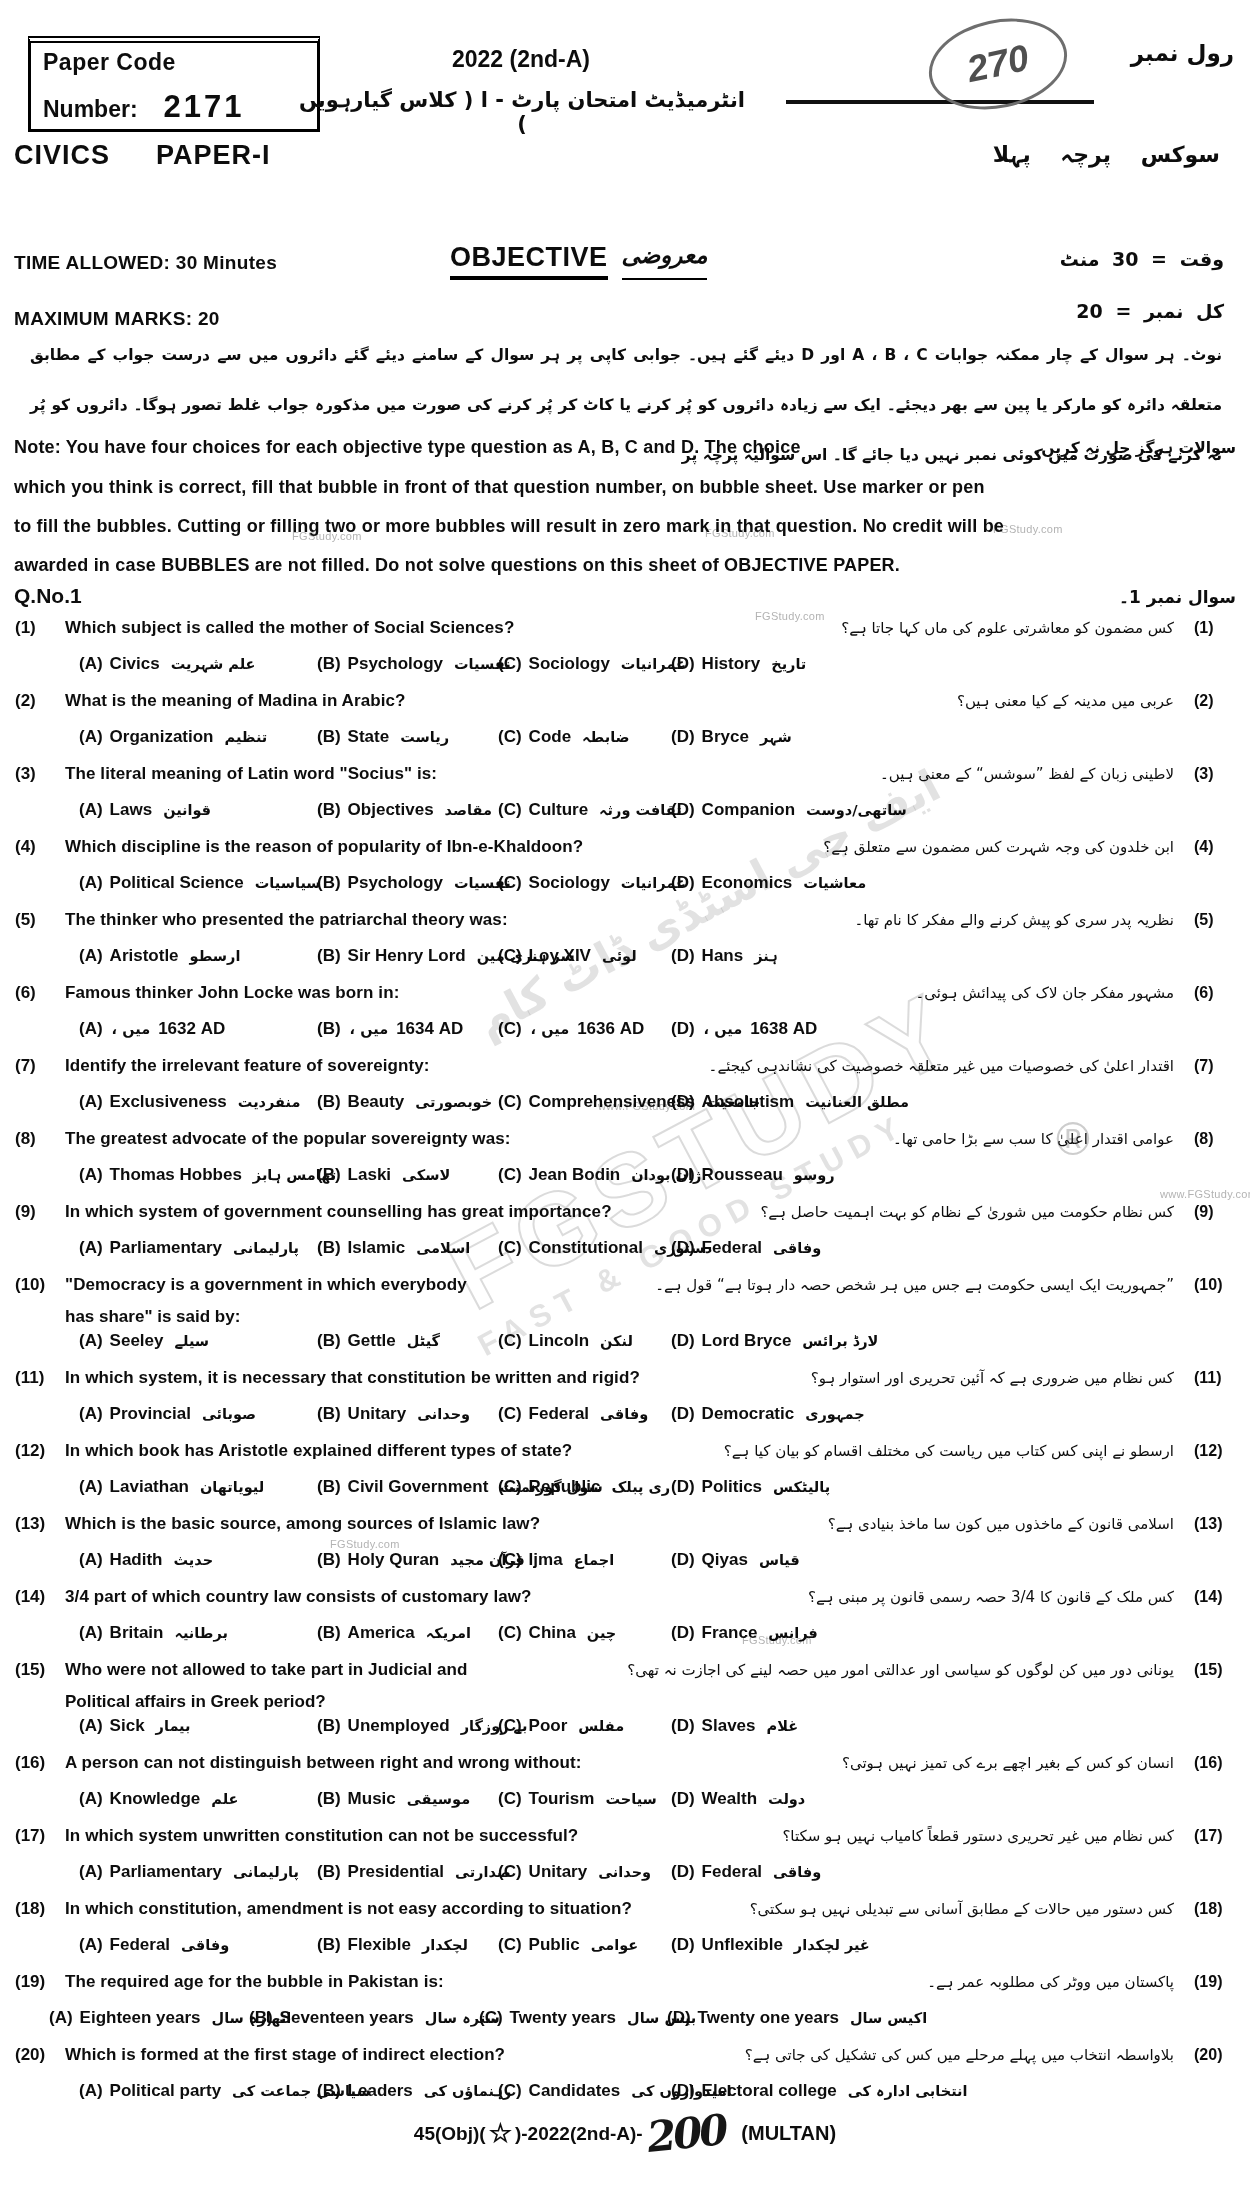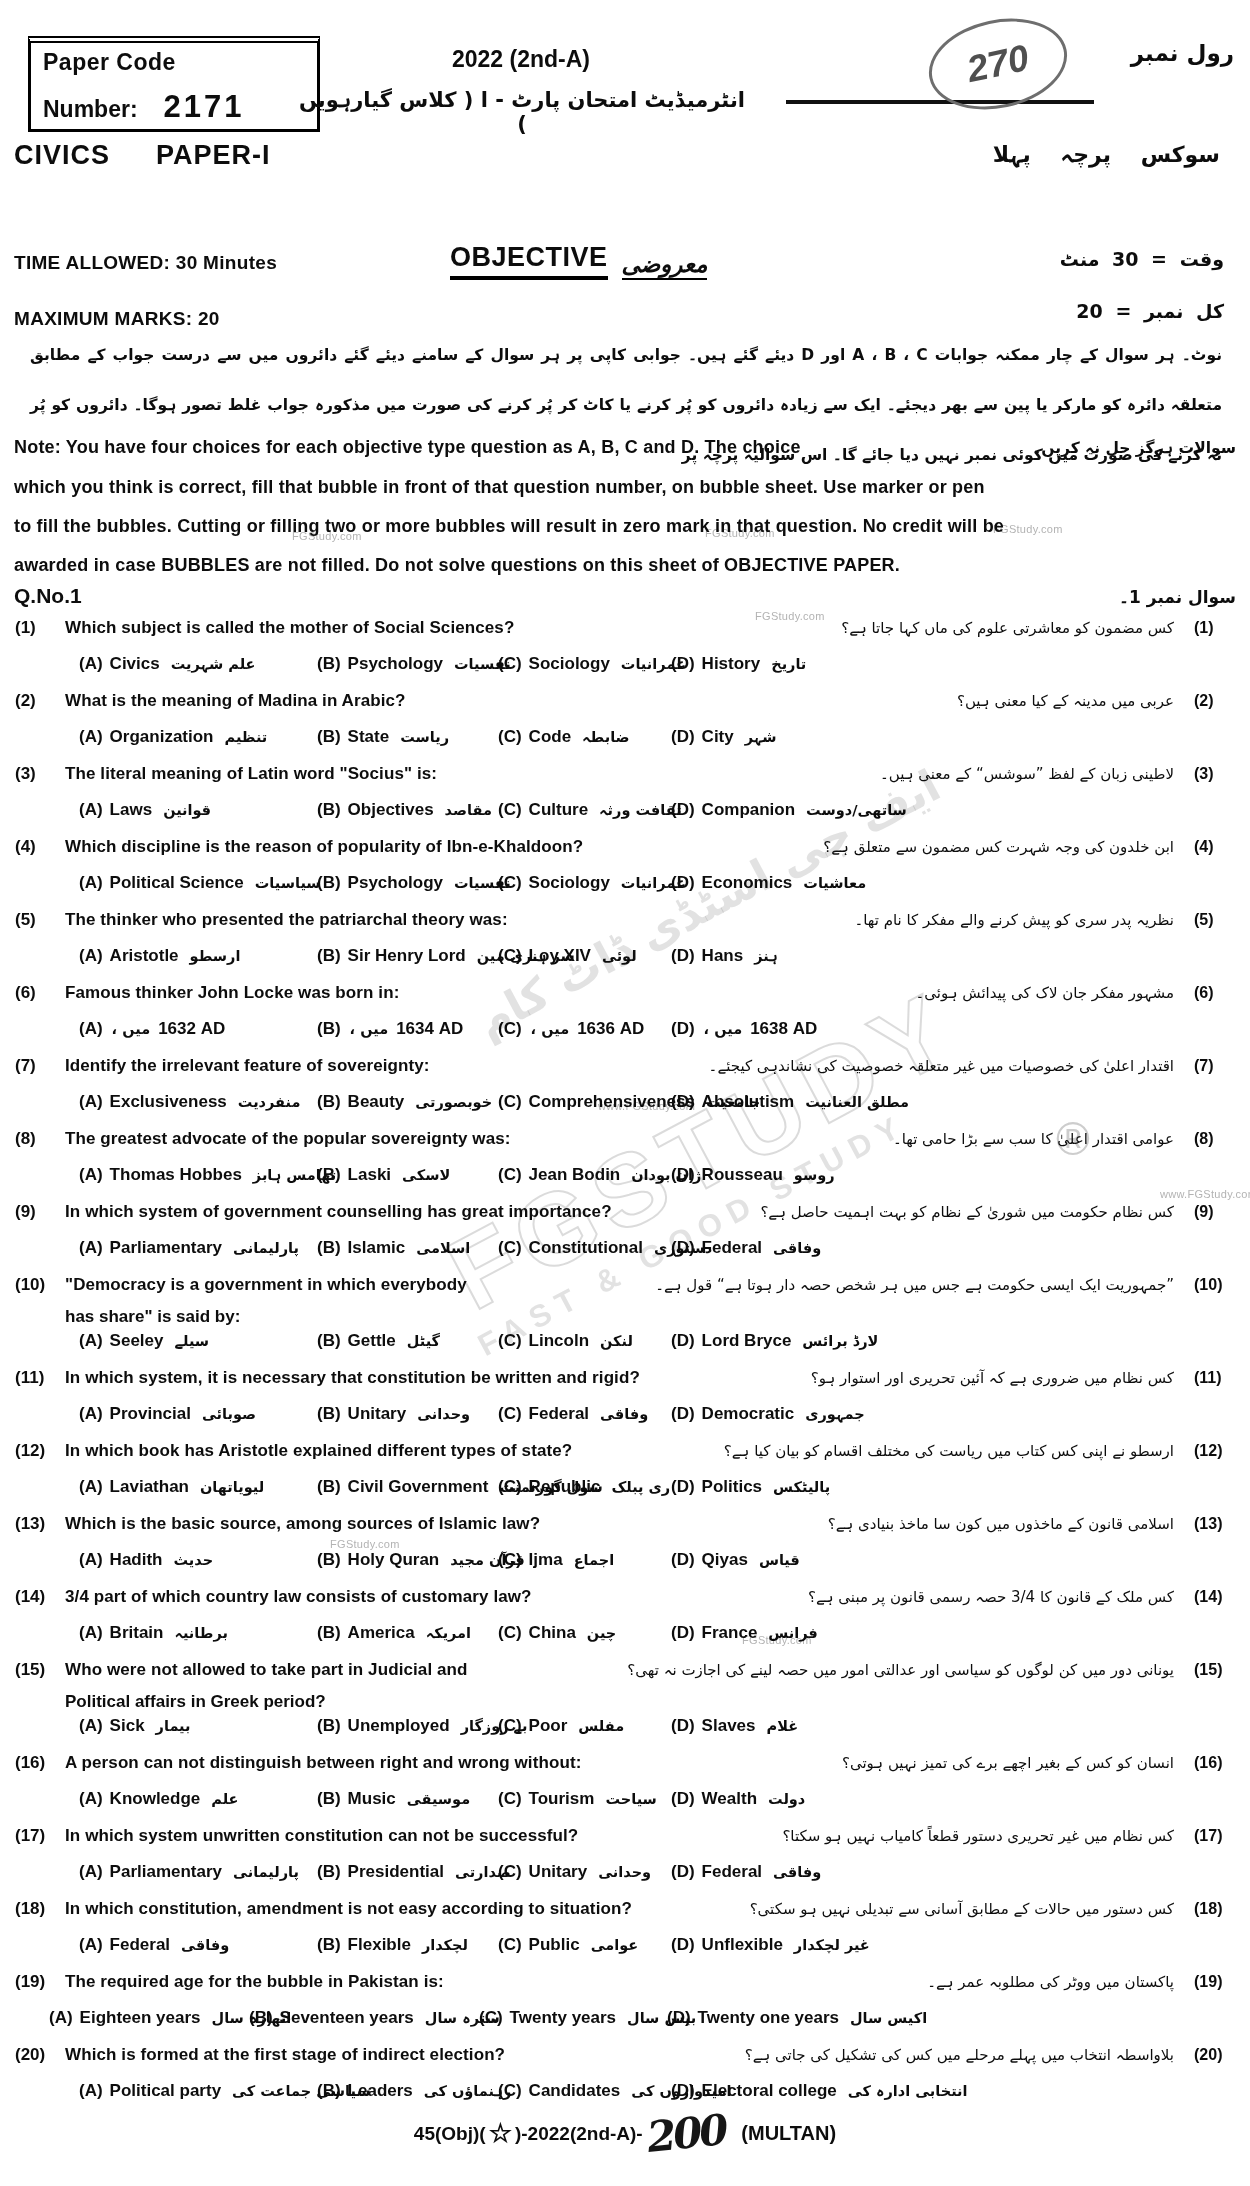--- a/index.html
+++ b/index.html
@@ -14,21 +14,21 @@
   .pc-line2{margin-top:13px;font-size:23px;font-weight:800;display:flex;align-items:baseline;}
   .pc-value{font-size:31px;font-weight:900;margin-left:26px;letter-spacing:3px;}
   .year{left:452px;top:46px;font-size:23px;font-weight:700;}
   .roll-label{right:16px;top:40px;font-size:23px;font-weight:700;}
   .roll-line{left:786px;top:100px;width:308px;border-bottom:4px solid #111;height:0;}
   .roll-oval{left:928px;top:20px;width:134px;height:82px;border:3px solid #6e6e6e;border-radius:50%;transform:rotate(-12deg);display:flex;align-items:center;justify-content:center;color:#4f4f4f;font-size:37px;font-weight:600;font-style:italic;background:transparent;}
   .exam-title-ur{left:298px;top:88px;width:448px;text-align:center;font-size:21px;font-weight:700;}
   .subject-row{left:14px;top:140px;font-size:27px;font-weight:800;letter-spacing:1px;display:flex;gap:46px;}
   .subject-ur{right:30px;top:142px;font-size:22px;font-weight:700;word-spacing:22px;}
   .time-line{left:14px;top:252px;font-size:19px;font-weight:600;letter-spacing:.3px;}
-  .objective-wrap{left:450px;top:242px;display:flex;align-items:flex-end;gap:14px;}
+  .objective-wrap{left:450px;top:242px;display:flex;gap:14px;}
   .obj-en{font-size:27px;font-weight:800;border-bottom:4px solid #000;padding-bottom:3px;letter-spacing:.5px;}
   .obj-ur{font-size:23px;font-weight:700;border-bottom:2px solid #000;padding-bottom:1px;font-style:italic;}
   .time-ur{right:26px;top:248px;font-size:19px;font-weight:700;word-spacing:6px;}
   .marks-line{left:14px;top:308px;font-size:19px;font-weight:600;letter-spacing:.3px;}
   .marks-ur{right:26px;top:300px;font-size:19px;font-weight:700;word-spacing:6px;}
 
   .urdu-note{left:30px;top:330px;width:1192px;font-size:15.5px;font-weight:700;line-height:50px;text-align:justify;}
   .eng-note{left:14px;top:428px;width:1222px;font-size:18px;font-weight:700;line-height:39px;letter-spacing:.2px;}
   .note-l1{display:flex;justify-content:space-between;align-items:baseline;}
   .note-urdu-tail{font-size:15.5px;font-weight:700;}
@@ -161,21 +161,21 @@
         <span class="q-mid">
             <span class="q-en">What is the meaning of Madina in Arabic?</span>
           </span>
         <span class="q-ur urdu">عربی میں مدینہ کے کیا معنی ہیں؟</span>
         <span class="q-num-r">(2)</span>
       </div>
       <div class="opt-row">
           <span class="opt"><span class="opt-label">(A)</span><span class="opt-en">Organization</span><span class="opt-ur urdu">تنظیم</span></span>
           <span class="opt"><span class="opt-label">(B)</span><span class="opt-en">State</span><span class="opt-ur urdu">ریاست</span></span>
           <span class="opt"><span class="opt-label">(C)</span><span class="opt-en">Code</span><span class="opt-ur urdu">ضابطہ</span></span>
-          <span class="opt"><span class="opt-label">(D)</span><span class="opt-en">City</span><span class="opt-ur urdu">شہر</span></span>
+          <span class="opt"><span class="opt-label">(D)</span><span class="opt-en">Bryce</span><span class="opt-ur urdu">شہر</span></span>
         </div>
     </div>
       <div class="q-block">
       <div class="q-line">
         <span class="q-num-l">(3)</span>
         <span class="q-mid">
             <span class="q-en">The literal meaning of Latin word "Socius" is:</span>
           </span>
         <span class="q-ur urdu">لاطینی زبان کے لفظ ”سوشس“ کے معنی ہیں۔</span>
         <span class="q-num-r">(3)</span>

